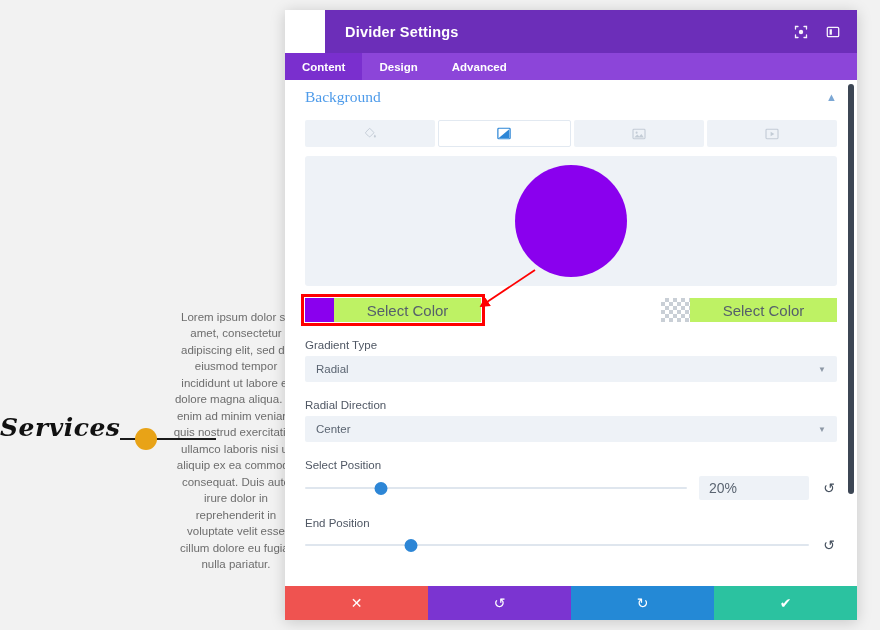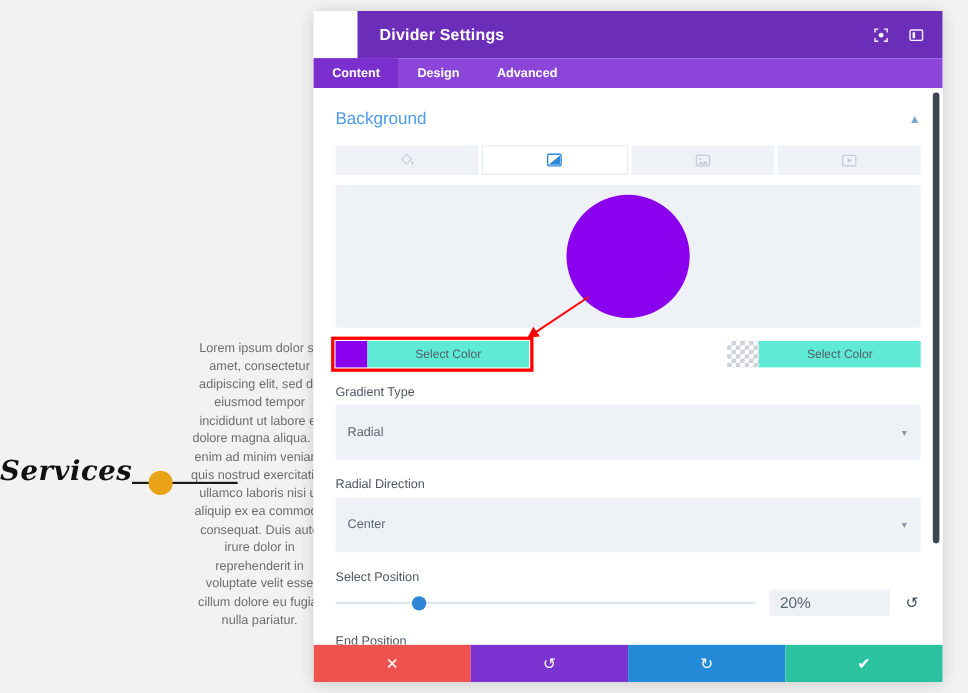--- a/index.html
+++ b/index.html
@@ -153,21 +153,22 @@
     inset: 0;
     overflow: hidden;
     padding: 0 20px;
     box-sizing: border-box;
   }
 
   .section-header {
     display: flex;
     align-items: center;
     justify-content: space-between;
-    padding: 20px 0 14px 0;
+    padding: 8px 0 14px 0;
+    font-family: Liberation Serif, serif;
   }
   .section-title {
     color: #4e9bea;
     font-size: 15.5px;
   }
   .chevron {
     color: #7ba7d4;
     font-size: 11px;
     line-height: 1;
     cursor: pointer;
@@ -242,42 +243,42 @@
   .color-swatch.transparent {
     background-color: #ffffff;
     background-image:
       linear-gradient(45deg, #c9cfd6 25%, transparent 25%, transparent 75%, #c9cfd6 75%),
       linear-gradient(45deg, #c9cfd6 25%, transparent 25%, transparent 75%, #c9cfd6 75%);
     background-size: 8px 8px;
     background-position: 0 0, 4px 4px;
   }
   .color-btn {
     flex: 1 1 auto;
-    background: #5eead4;
+    background: #bef264;
     display: flex;
     align-items: center;
     justify-content: center;
-    font-size: 11px;
+    font-size: 15px;
     color: #555f6b;
     cursor: pointer;
   }
 
   
   .field-label {
     font-size: 11.5px;
     color: #4f5764;
     margin: 17px 0 5px 0;
   }
   .select-field {
     height: 26px;
     background: #eef2f7;
     border-radius: 2px;
     display: flex;
     align-items: center;
-    padding: 12px 11px;
+    padding: 0 11px;
     font-size: 11.5px;
     color: #5b6572;
     cursor: pointer;
     position: relative;
     gap: 16px;
   }
   .select-value { flex: 1 1 auto; }
   .select-caret {
     font-size: 8px;
     color: #8d98a6;

